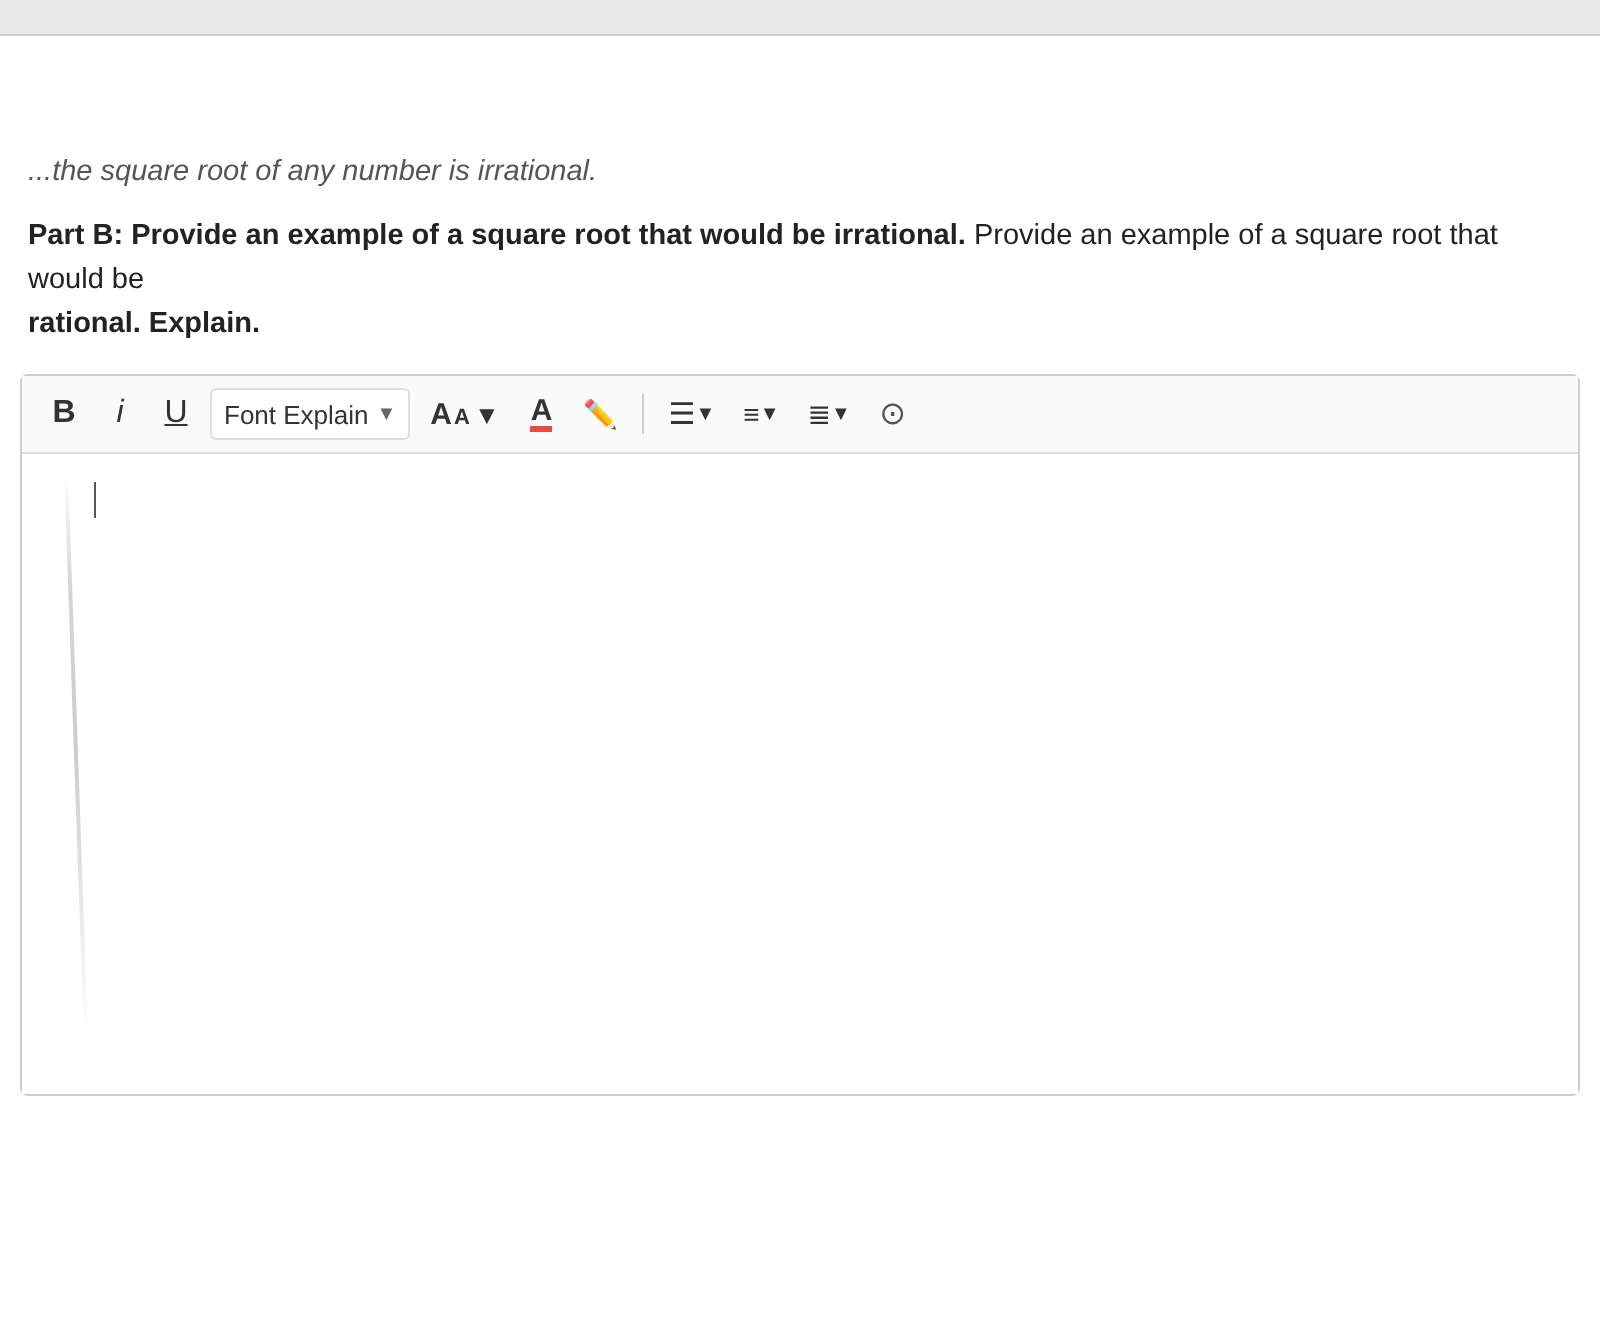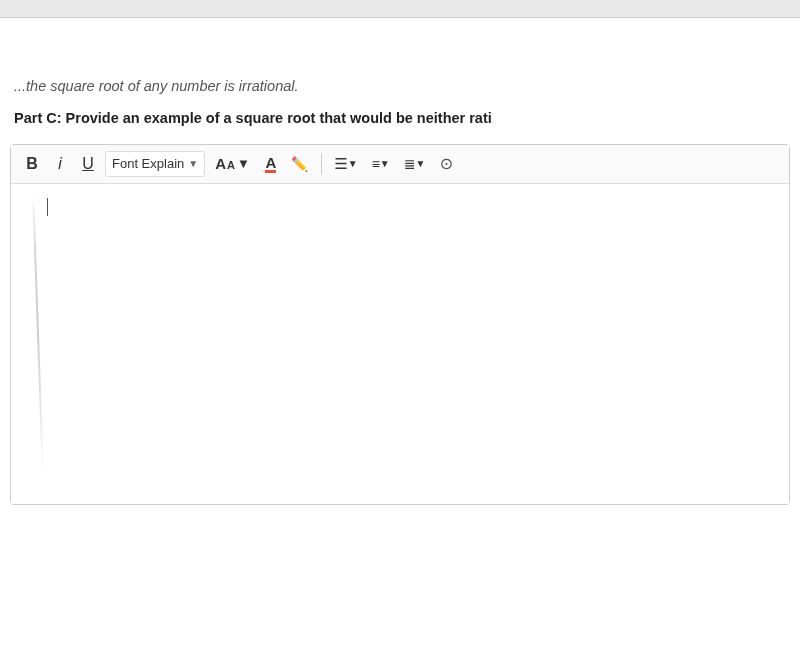--- a/index.html
+++ b/index.html
@@ -207,24 +207,25 @@
 <div class="page-container">
 
   <div class="top-bar">
   </div>
 
   <div class="content-area">
 
     <p class="top-text">...the square root of any number is irrational.</p>
 
 
-
     <p class="part-text">
-      <strong>Part C: Provide an example of a square root that would be neither rati</strong>
+      <strong>Part B: Provide an example of a square root that would be irrational.</strong> Provide an example of a square root that would be<br>
+      <strong>rational. Explain.</strong>
     </p>
+
 
   </div>
 
   <div class="editor-wrapper">
 
     <div class="toolbar">
 
       <button class="toolbar-btn bold">B</button>
 
       <button class="toolbar-btn italic">i</button>

